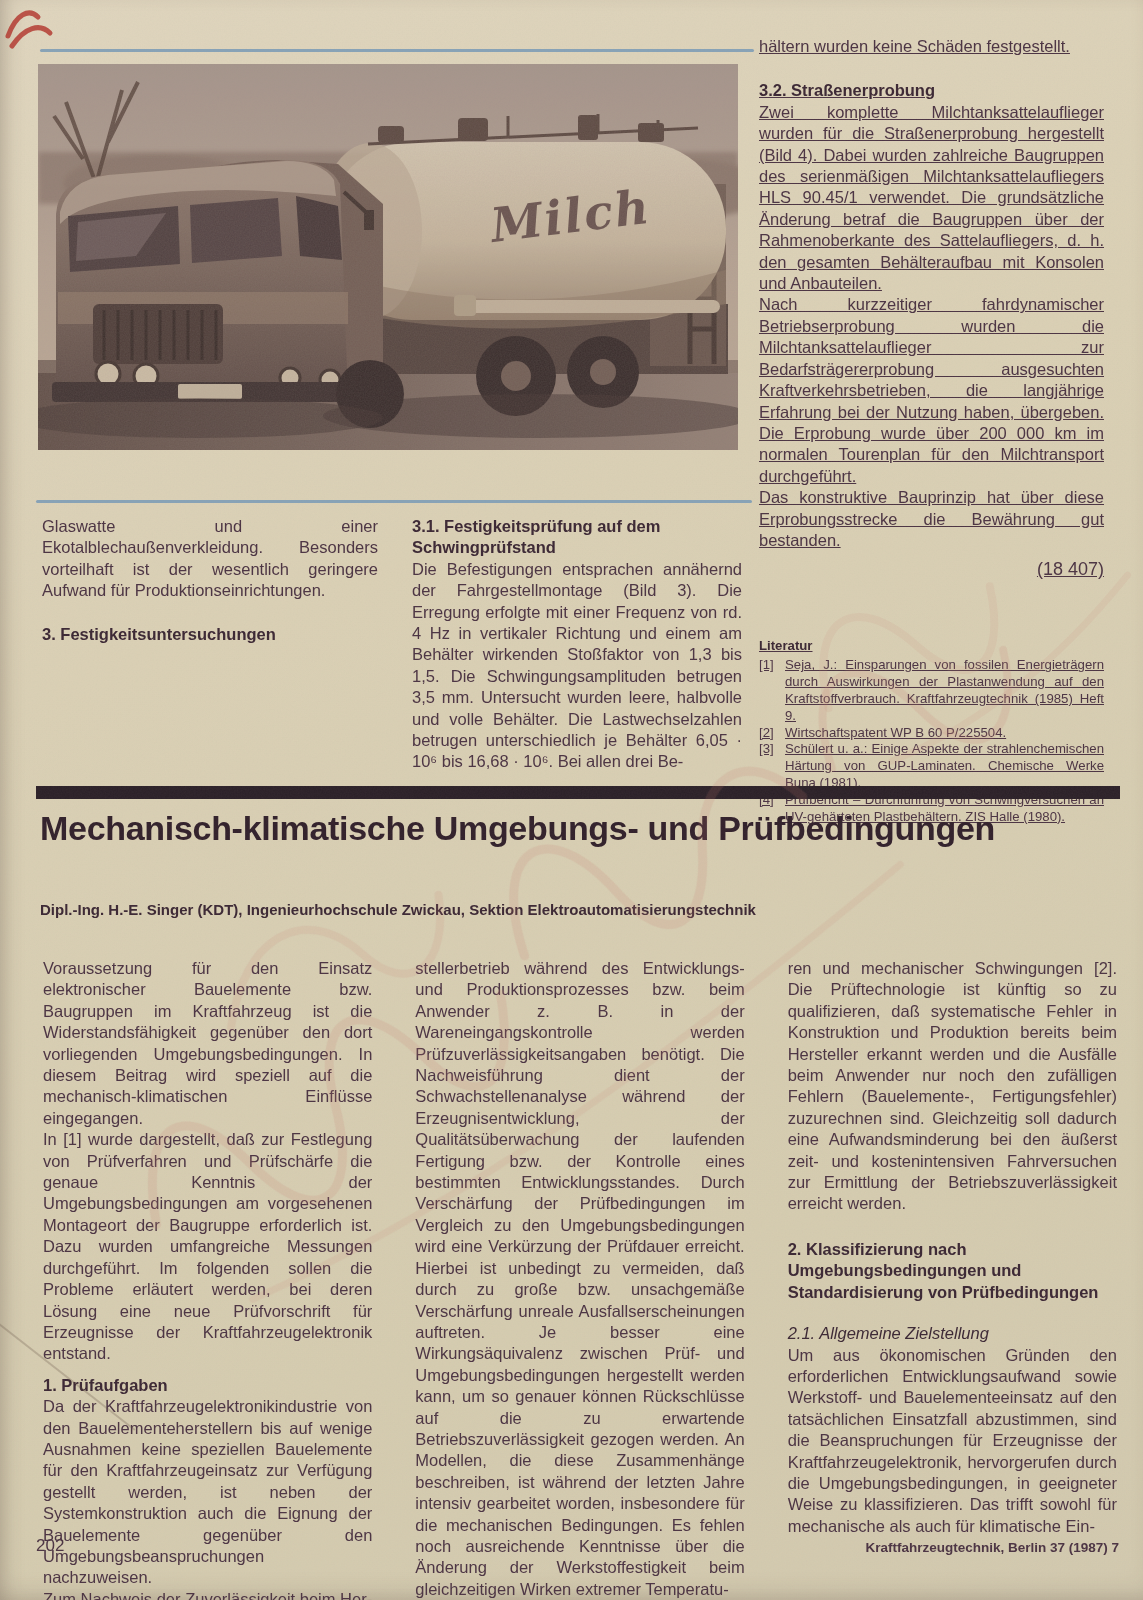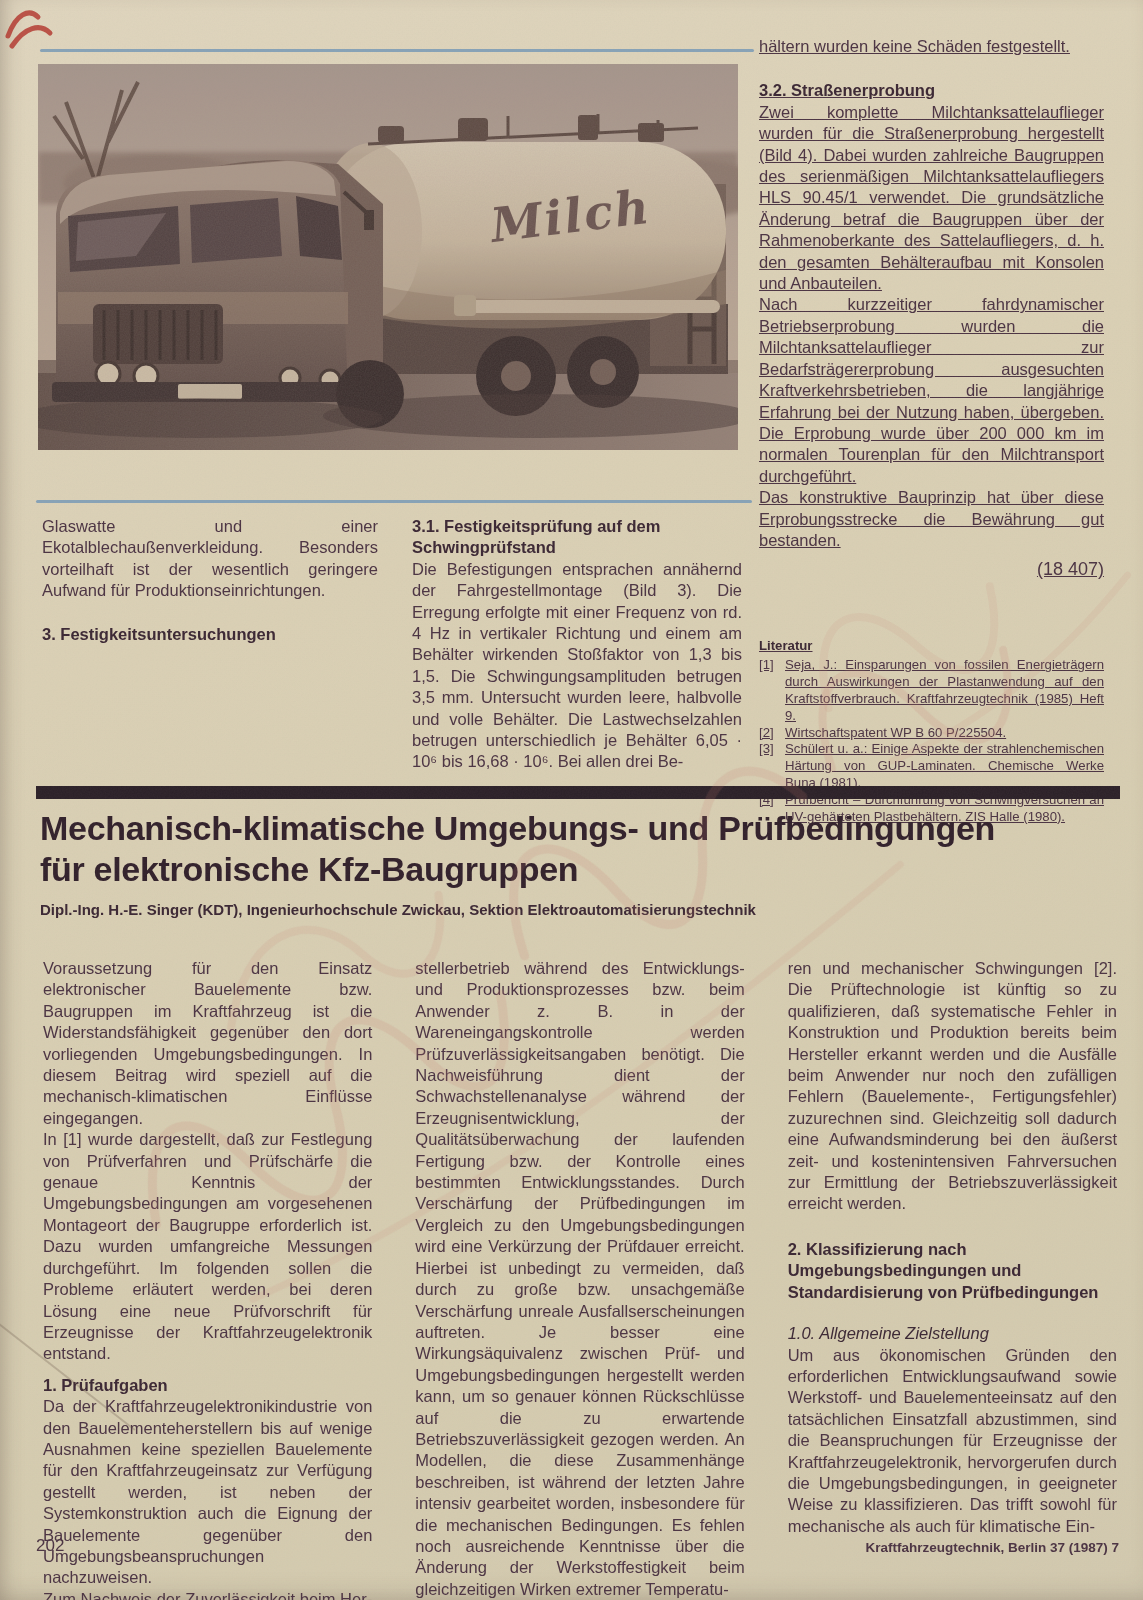--- a/index.html
+++ b/index.html
@@ -178,42 +178,41 @@
   <div class="abs" style="left:412px;top:516px;width:330px;">
     <p class="h">3.1. Festigkeitsprüfung auf dem</p>
     <p class="h">Schwingprüfstand</p>
     <p class="p">Die Befestigungen entsprachen annähernd der Fahrgestellmontage (Bild 3). Die Erregung erfolgte mit einer Frequenz von rd. 4 Hz in vertikaler Richtung und einem am Behälter wirkenden Stoßfaktor von 1,3 bis 1,5. Die Schwingungsamplituden betrugen 3,5 mm. Untersucht wurden leere, halbvolle und volle Behälter. Die Lastwechselzahlen betrugen unterschiedlich je Behälter 6,05 · 10⁶ bis 16,68 · 10⁶. Bei allen drei Be-</p>
   </div>
 
   <div class="abs bar-dark" style="left:36px;top:786px;width:1084px;"></div>
 
   <div class="abs title" style="left:40px;top:808px;width:1080px;">
     <div>Mechanisch-klimatische Umgebungs- und Prüfbedingungen</div>
-    <div>für elektronische Kfz-Baugruppen</div>
   </div>
 
   <div class="abs byline" style="left:40px;top:901px;width:1080px;">Dipl.-Ing. H.-E. Singer (KDT), Ingenieurhochschule Zwickau, Sektion Elektroautomatisierungstechnik</div>
 
   <div class="abs bodycols" style="left:43px;top:958px;width:1074px;gap:43px;">
     <div>
       <p class="p">Voraussetzung für den Einsatz elektronischer Bauelemente bzw. Baugruppen im Kraftfahrzeug ist die Widerstandsfähigkeit gegenüber den dort vorliegenden Umgebungsbedingungen. In diesem Beitrag wird speziell auf die mechanisch-klimatischen Einflüsse eingegangen.</p>
       <p class="p">In [1] wurde dargestellt, daß zur Festlegung von Prüfverfahren und Prüfschärfe die genaue Kenntnis der Umgebungsbedingungen am vorgesehenen Montageort der Baugruppe erforderlich ist. Dazu wurden umfangreiche Messungen durchgeführt. Im folgenden sollen die Probleme erläutert werden, bei deren Lösung eine neue Prüfvorschrift für Erzeugnisse der Kraftfahrzeugelektronik entstand.</p>
       <p class="h" style="margin-top:10px;">1. Prüfaufgaben</p>
       <p class="p">Da der Kraftfahrzeugelektronikindustrie von den Bauelementeherstellern bis auf wenige Ausnahmen keine speziellen Bauelemente für den Kraftfahrzeugeinsatz zur Verfügung gestellt werden, ist neben der Systemkonstruktion auch die Eignung der Bauelemente gegenüber den Umgebungsbeanspruchungen nachzuweisen.</p>
       <p class="p">Zum Nachweis der Zuverlässigkeit beim Her-</p>
     </div>
     <div>
       <p class="p">stellerbetrieb während des Entwicklungs- und Produktionsprozesses bzw. beim Anwender z. B. in der Wareneingangskontrolle werden Prüfzuverlässigkeitsangaben benötigt. Die Nachweisführung dient der Schwachstellenanalyse während der Erzeugnisentwicklung, der Qualitätsüberwachung der laufenden Fertigung bzw. der Kontrolle eines bestimmten Entwicklungsstandes. Durch Verschärfung der Prüfbedingungen im Vergleich zu den Umgebungsbedingungen wird eine Verkürzung der Prüfdauer erreicht. Hierbei ist unbedingt zu vermeiden, daß durch zu große bzw. unsachgemäße Verschärfung unreale Ausfallserscheinungen auftreten. Je besser eine Wirkungsäquivalenz zwischen Prüf- und Umgebungsbedingungen hergestellt werden kann, um so genauer können Rückschlüsse auf die zu erwartende Betriebszuverlässigkeit gezogen werden. An Modellen, die diese Zusammenhänge beschreiben, ist während der letzten Jahre intensiv gearbeitet worden, insbesondere für die mechanischen Bedingungen. Es fehlen noch ausreichende Kenntnisse über die Änderung der Werkstoffestigkeit beim gleichzeitigen Wirken extremer Temperatu-</p>
     </div>
     <div>
       <p class="p">ren und mechanischer Schwingungen [2]. Die Prüftechnologie ist künftig so zu qualifizieren, daß systematische Fehler in Konstruktion und Produktion bereits beim Hersteller erkannt werden und die Ausfälle beim Anwender nur noch den zufälligen Fehlern (Bauelemente-, Fertigungsfehler) zuzurechnen sind. Gleichzeitig soll dadurch eine Aufwandsminderung bei den äußerst zeit- und kostenintensiven Fahrversuchen zur Ermittlung der Betriebszuverlässigkeit erreicht werden.</p>
       <p class="h" style="margin-top:24px;">2. Klassifizierung nach</p>
       <p class="h">Umgebungsbedingungen und</p>
       <p class="h">Standardisierung von Prüfbedingungen</p>
-      <p class="h ital" style="margin-top:20px;font-style:italic;">1.0. Allgemeine Zielstellung</p>
+      <p class="h ital" style="margin-top:20px;font-style:italic;">2.1. Allgemeine Zielstellung</p>
       <p class="p">Um aus ökonomischen Gründen den erforderlichen Entwicklungsaufwand sowie Werkstoff- und Bauelementeeinsatz auf den tatsächlichen Einsatzfall abzustimmen, sind die Beanspruchungen für Erzeugnisse der Kraftfahrzeugelektronik, hervorgerufen durch die Umgebungsbedingungen, in geeigneter Weise zu klassifizieren. Das trifft sowohl für mechanische als auch für klimatische Ein-</p>
     </div>
   </div>
 
   <div class="abs footer-left" style="left:36px;top:1536px;">202</div>
   <div class="abs footer-right" style="right:24px;top:1540px;">Kraftfahrzeugtechnik, Berlin 37 (1987) 7</div>
 
   <svg class="abs wm" style="left:0;top:0;" width="1143" height="1600" viewBox="0 0 1143 1600">
     <g transform="rotate(-33 570 980)" stroke="#c4766b" fill="none" stroke-linecap="round" opacity="0.16">
       <path stroke-width="9" d="M 90 960 c 40 -95 92 -95 112 0 c 20 92 70 92 102 0 c 30 -92 82 -86 102 6 c 18 80 62 72 98 -12"></path>

